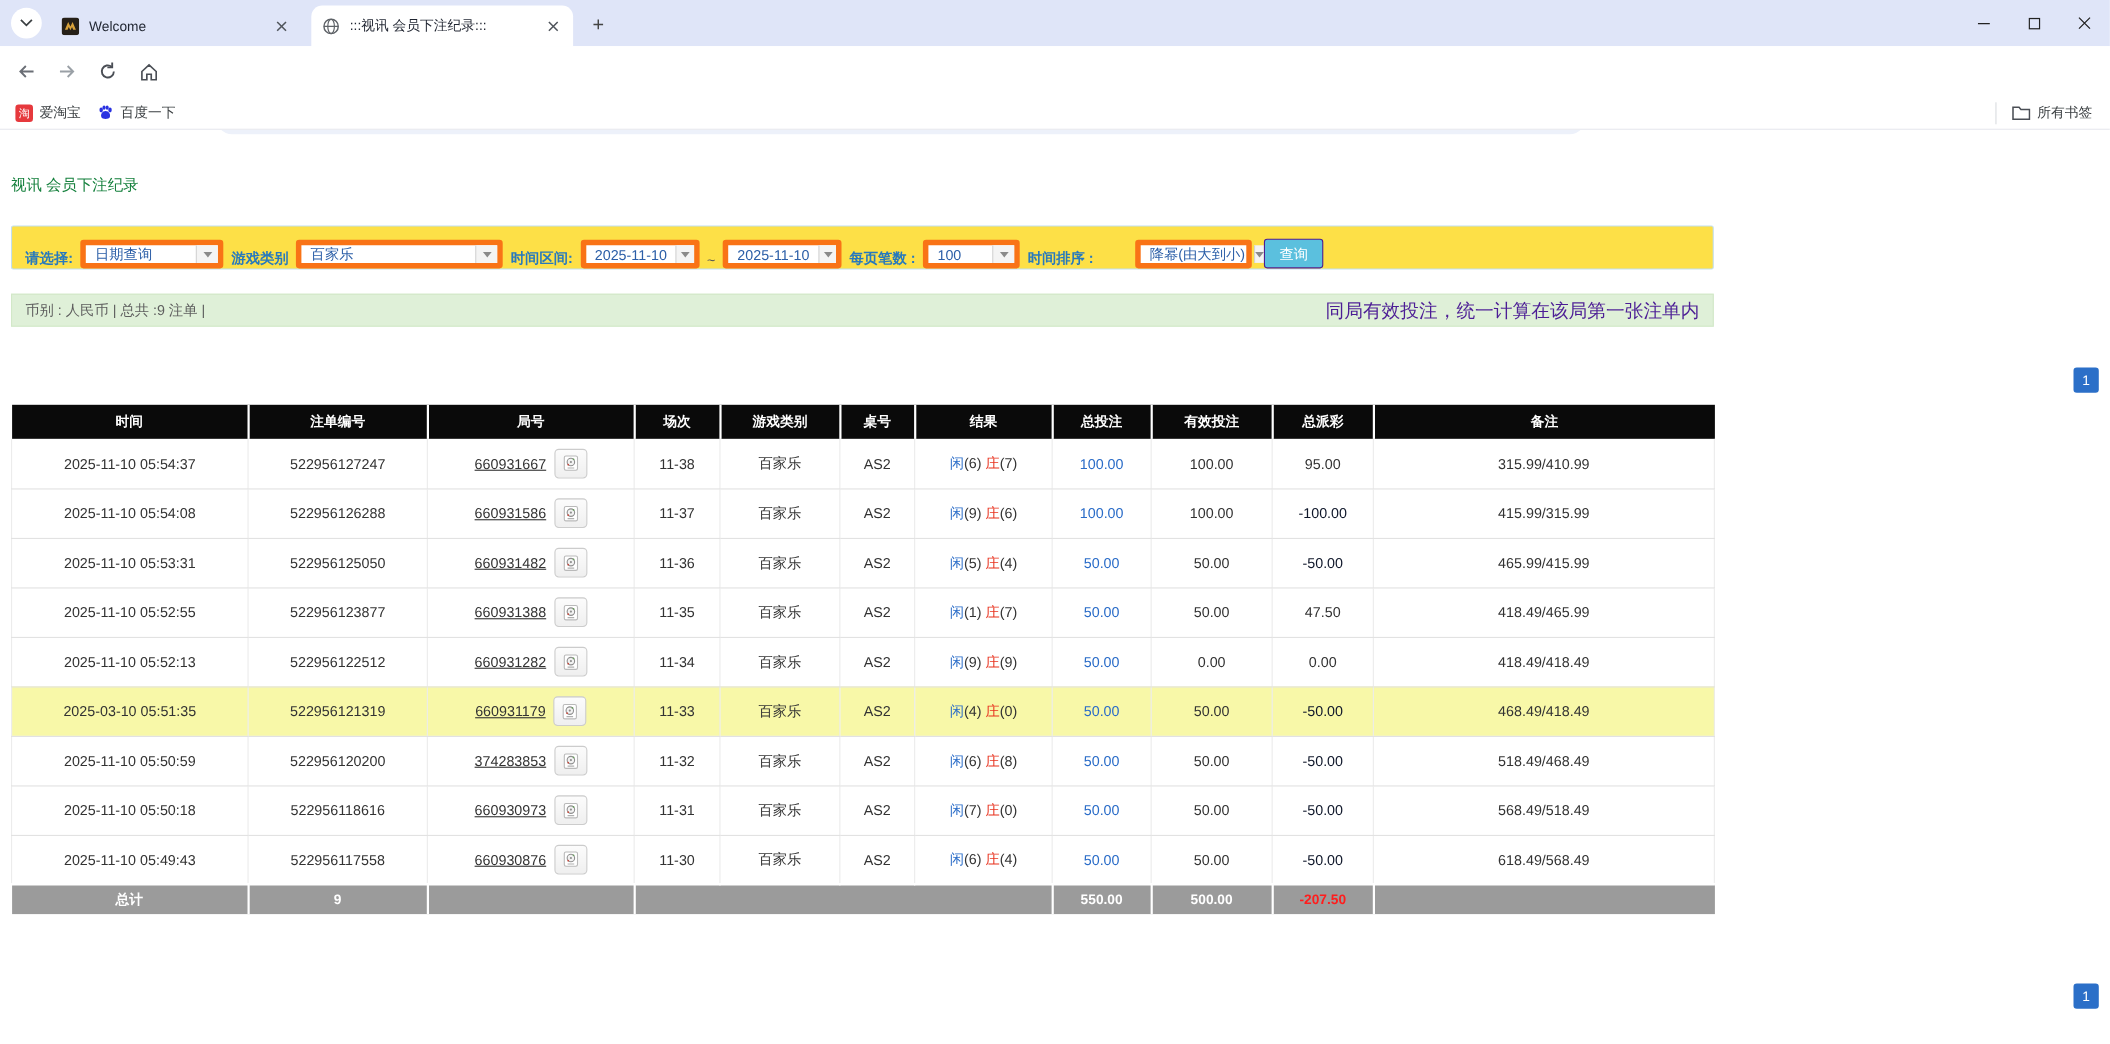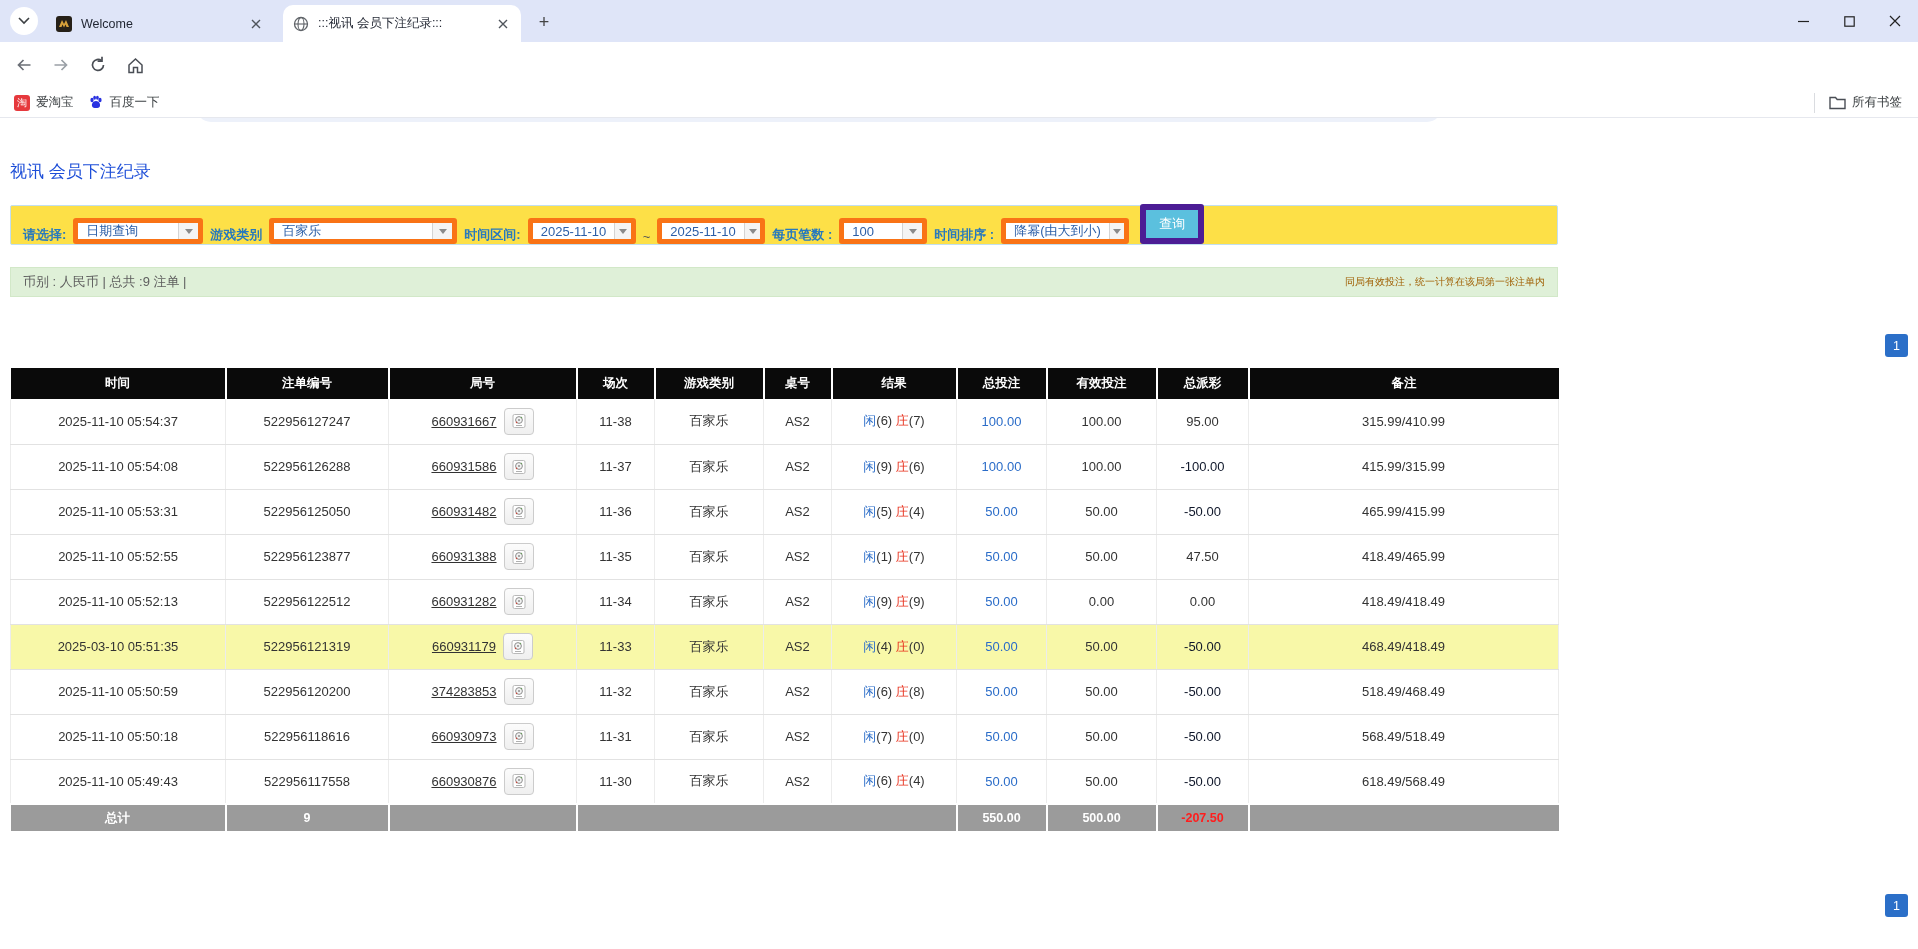--- a/index.html
+++ b/index.html
@@ -33,40 +33,40 @@
   .bookmarks-bar { position:absolute; left:0; top:88px; width:1918px; height:30px; background:#fff;
     border-bottom:1px solid #e6e8ee; display:flex; align-items:center; }
   .bookmark { display:flex; align-items:center; gap:6px; font-size:12.5px; color:#3c4043; margin-left:14px; }
   .bm-icon { width:16px; height:16px; display:flex; align-items:center; justify-content:center; }
   .taobao-badge { width:16px; height:16px; background:#e6393d; color:#fff; border-radius:3px; font-size:10px;
     display:flex; align-items:center; justify-content:center; }
   .bookmarks-right { margin-left:auto; display:flex; align-items:center; gap:6px; font-size:12.5px; color:#3c4043;
     border-left:1px solid #dadce0; padding:0 16px 0 14px; height:20px; }
 
   
-  .page-title { position:absolute; left:10px; top:160px; font-size:17px; color:#1d4ed8; }
+  .page-title { position:absolute; left:10px; top:160px; font-size:14px; color:#15803d; }
 
   .filter-panel { position:absolute; left:10px; top:205px; width:1548px; height:40px; background:#fde047;
     border:1px solid #c2dff0; border-radius:2px; display:flex; align-items:flex-end; padding:0 12px; gap:7px; }
   .filter-label { font-size:13px; font-weight:bold; color:#2779bd; white-space:nowrap; }
   .combo { height:26px; background:#fff; border:5px solid #f97316; border-radius:3px; display:flex; align-items:stretch; }
   .combo .combo-value { display:flex; align-items:center; padding:0 8px; font-size:13px; color:#2b5ea7; white-space:nowrap; }
   .combo .combo-arrow { width:20px; border-left:1px solid #d4d4d4; background:#f4f4f4; display:flex;
     align-items:center; justify-content:center; }
   .combo .combo-arrow span { width:0; height:0; border-left:4px solid transparent; border-right:4px solid transparent;
     border-top:5px solid #8a8a8a; }
-  .w-select { width:130px; } .w-game { width:188px; } .w-date { width:108px; } .w-size { width:88px; } .w-sort { width:128px; }
+  .w-select { width:130px; } .w-game { width:188px; } .w-date { width:108px; } .w-size { width:88px; } .w-sort { width:106px;margin-left:31px; }
   .tilde { font-size:13px; color:#555; }
-  .search-btn { height:40px; padding:0 13px; background:#5bc0de; border:6px solid #4c1d95; border-radius:3px;
+  .search-btn { height:27px; padding:0 13px; background:#5bc0de; border:1px solid #4c1d95; border-radius:3px;
     color:#fff; font-size:13px; display:flex; align-items:center; margin-left:4px; }
 
   .summary-bar { position:absolute; left:10px; top:267px; width:1548px; height:30px; background:#dff0d8;
     border:1px solid #d2e8c8; display:flex; align-items:center; justify-content:space-between; padding:0 12px; }
   .summary-left { font-size:13px; color:#5e5e5e; }
-  .summary-right { font-size:10px; color:#a16207; }
+  .summary-right { font-size:17px; color:#4c1d95; }
 
   .pager { position:absolute; right:10px; width:23px; height:23px; background:#2b6fc8; border-radius:3px;
     color:#fff; font-size:12.5px; display:flex; align-items:center; justify-content:center; }
   .pager-top { top:334px; } .pager-bottom { top:894px; }
 
   table.bet-table { position:absolute; left:10px; top:368px; width:1548px; border-collapse:collapse; table-layout:fixed; }
   .bet-table thead th { background:#0a0a0a; color:#fff; font-size:12.5px; font-weight:bold; height:31px;
     border-right:2px solid #fff; text-align:center; }
   .bet-table thead th:last-child { border-right:none; }
   .bet-table tbody td { height:45px; font-size:13px; color:#333; text-align:center; background:#fff;

